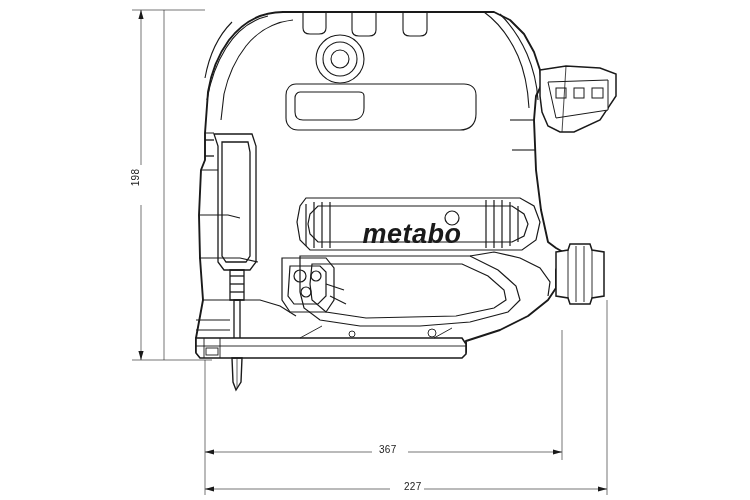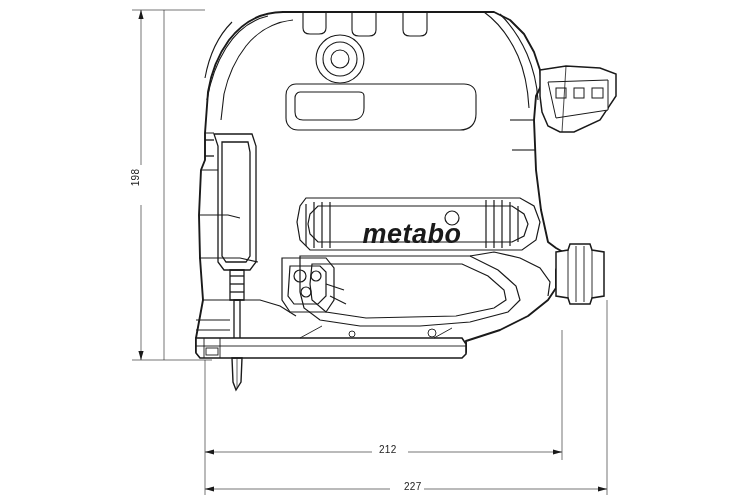--- a/index.html
+++ b/index.html
@@ -234,16 +234,16 @@
         <path d="M196,330 L230,330"></path>
       </g>
     </g>
 
     <g>
       <text x="412" y="243" font-family="Liberation Sans, sans-serif" font-size="27" font-weight="bold" font-style="italic" text-anchor="middle" fill="#1a1a1a" letter-spacing="0.5">metabo</text>
     </g>
   </svg>
 
   <div class="dim-label" id="label-height">198</div>
-  <div class="dim-label" id="label-width-212">212</div>
+  <div class="dim-label" id="label-width-212">367</div>
   <div class="dim-label" id="label-width-227">227</div>
 
 </div>
 
 </body></html>

